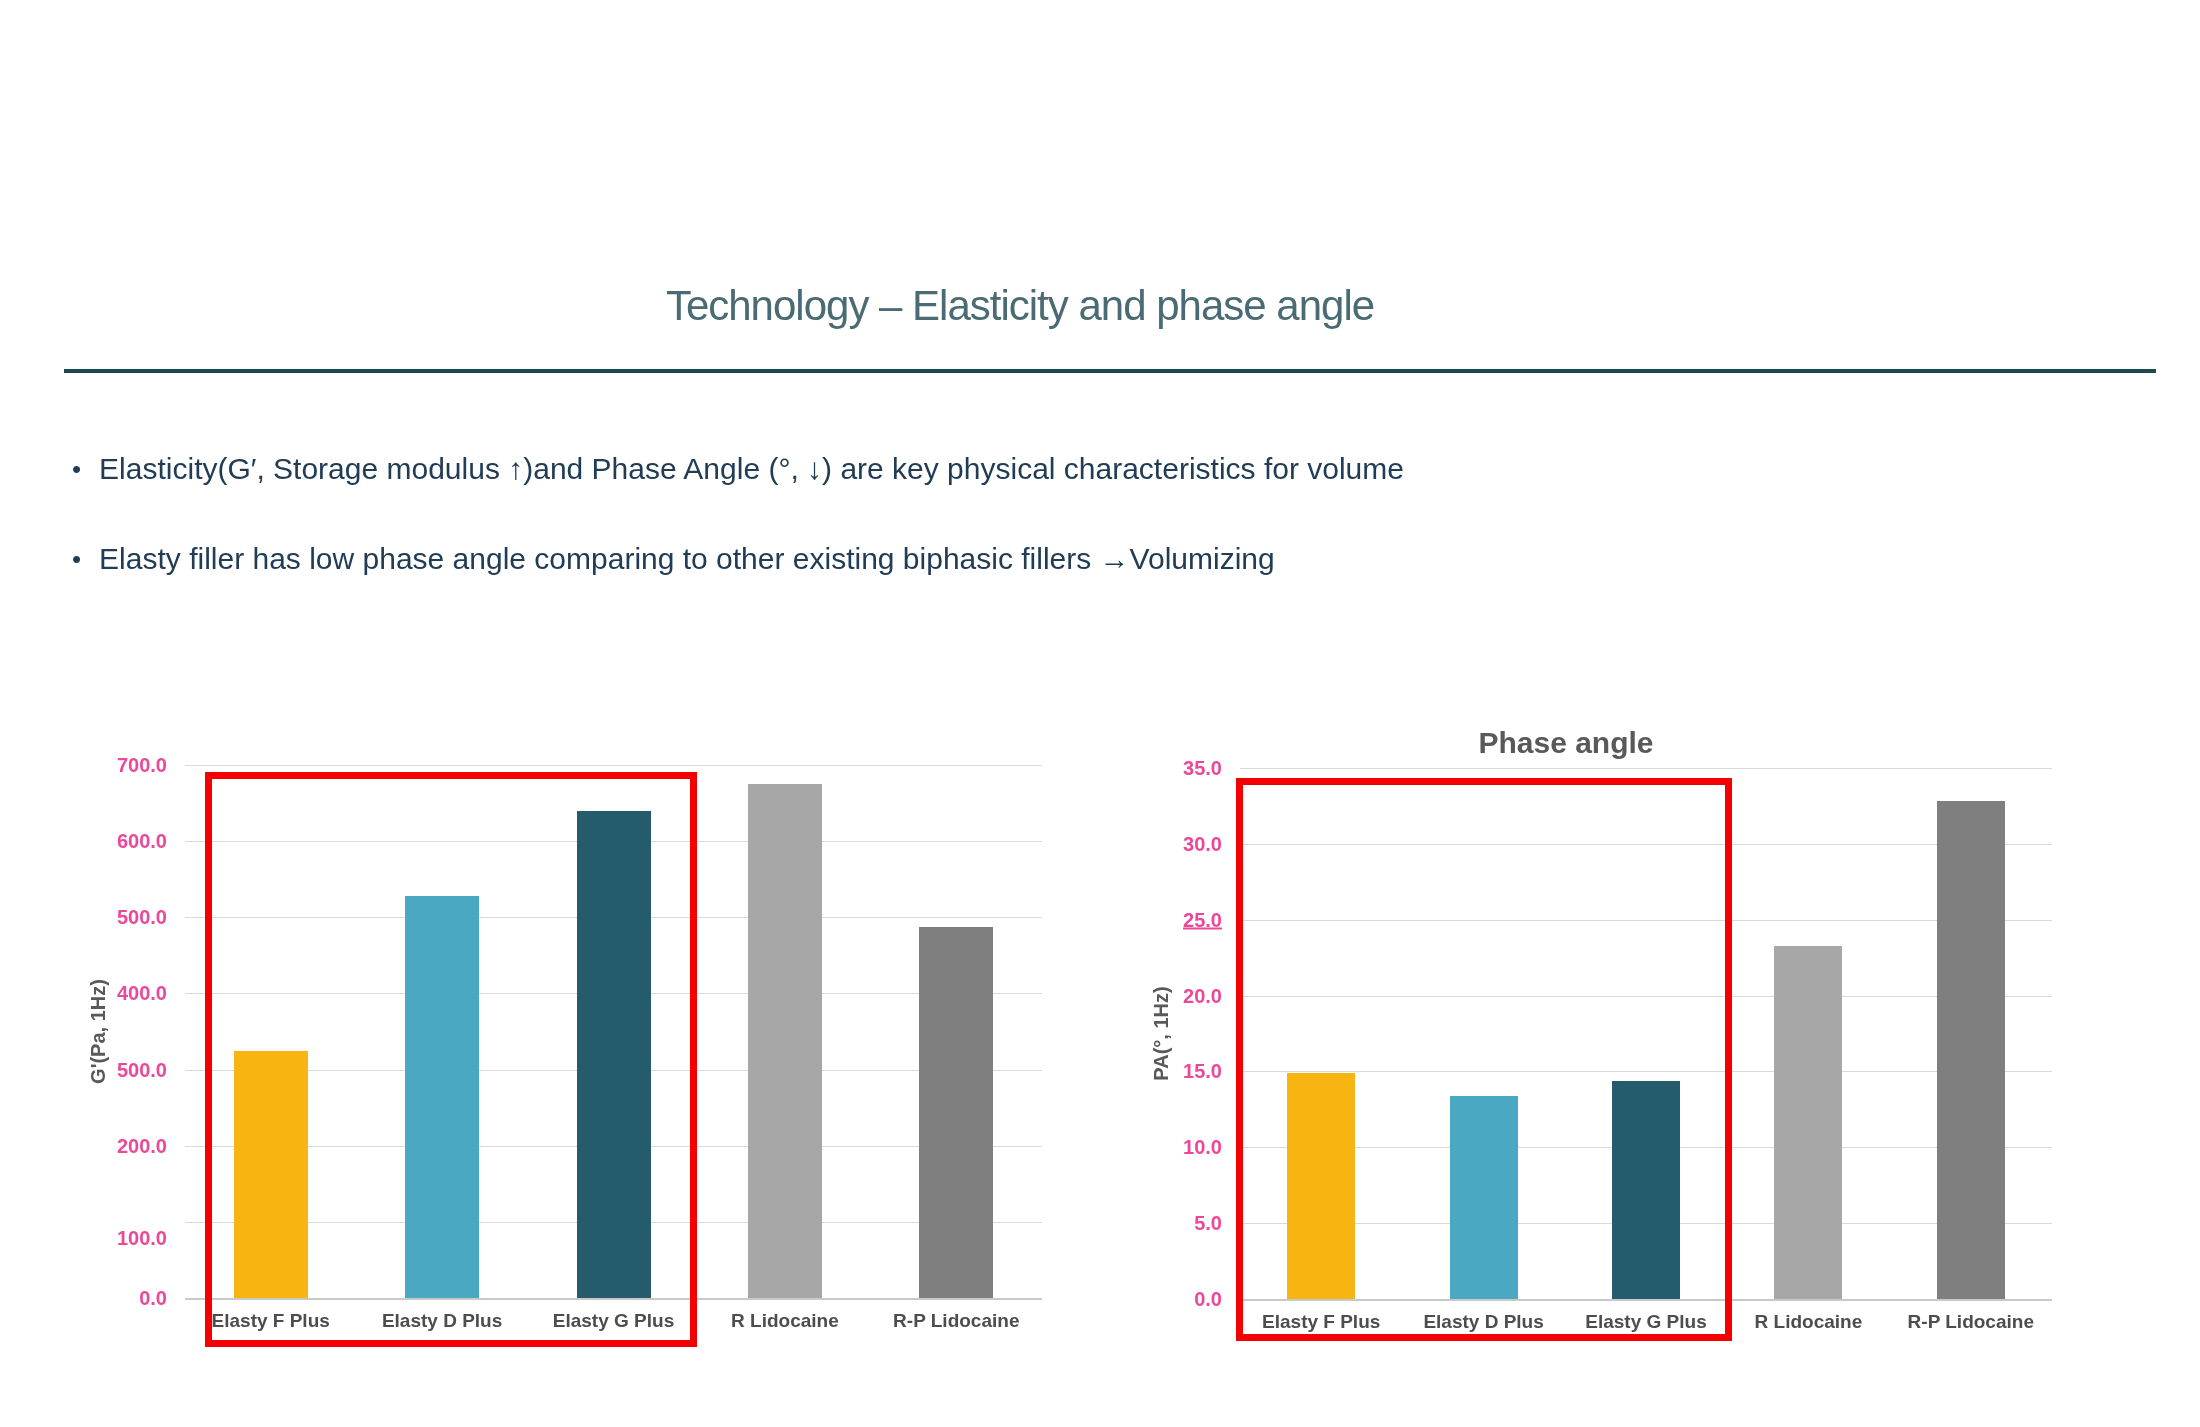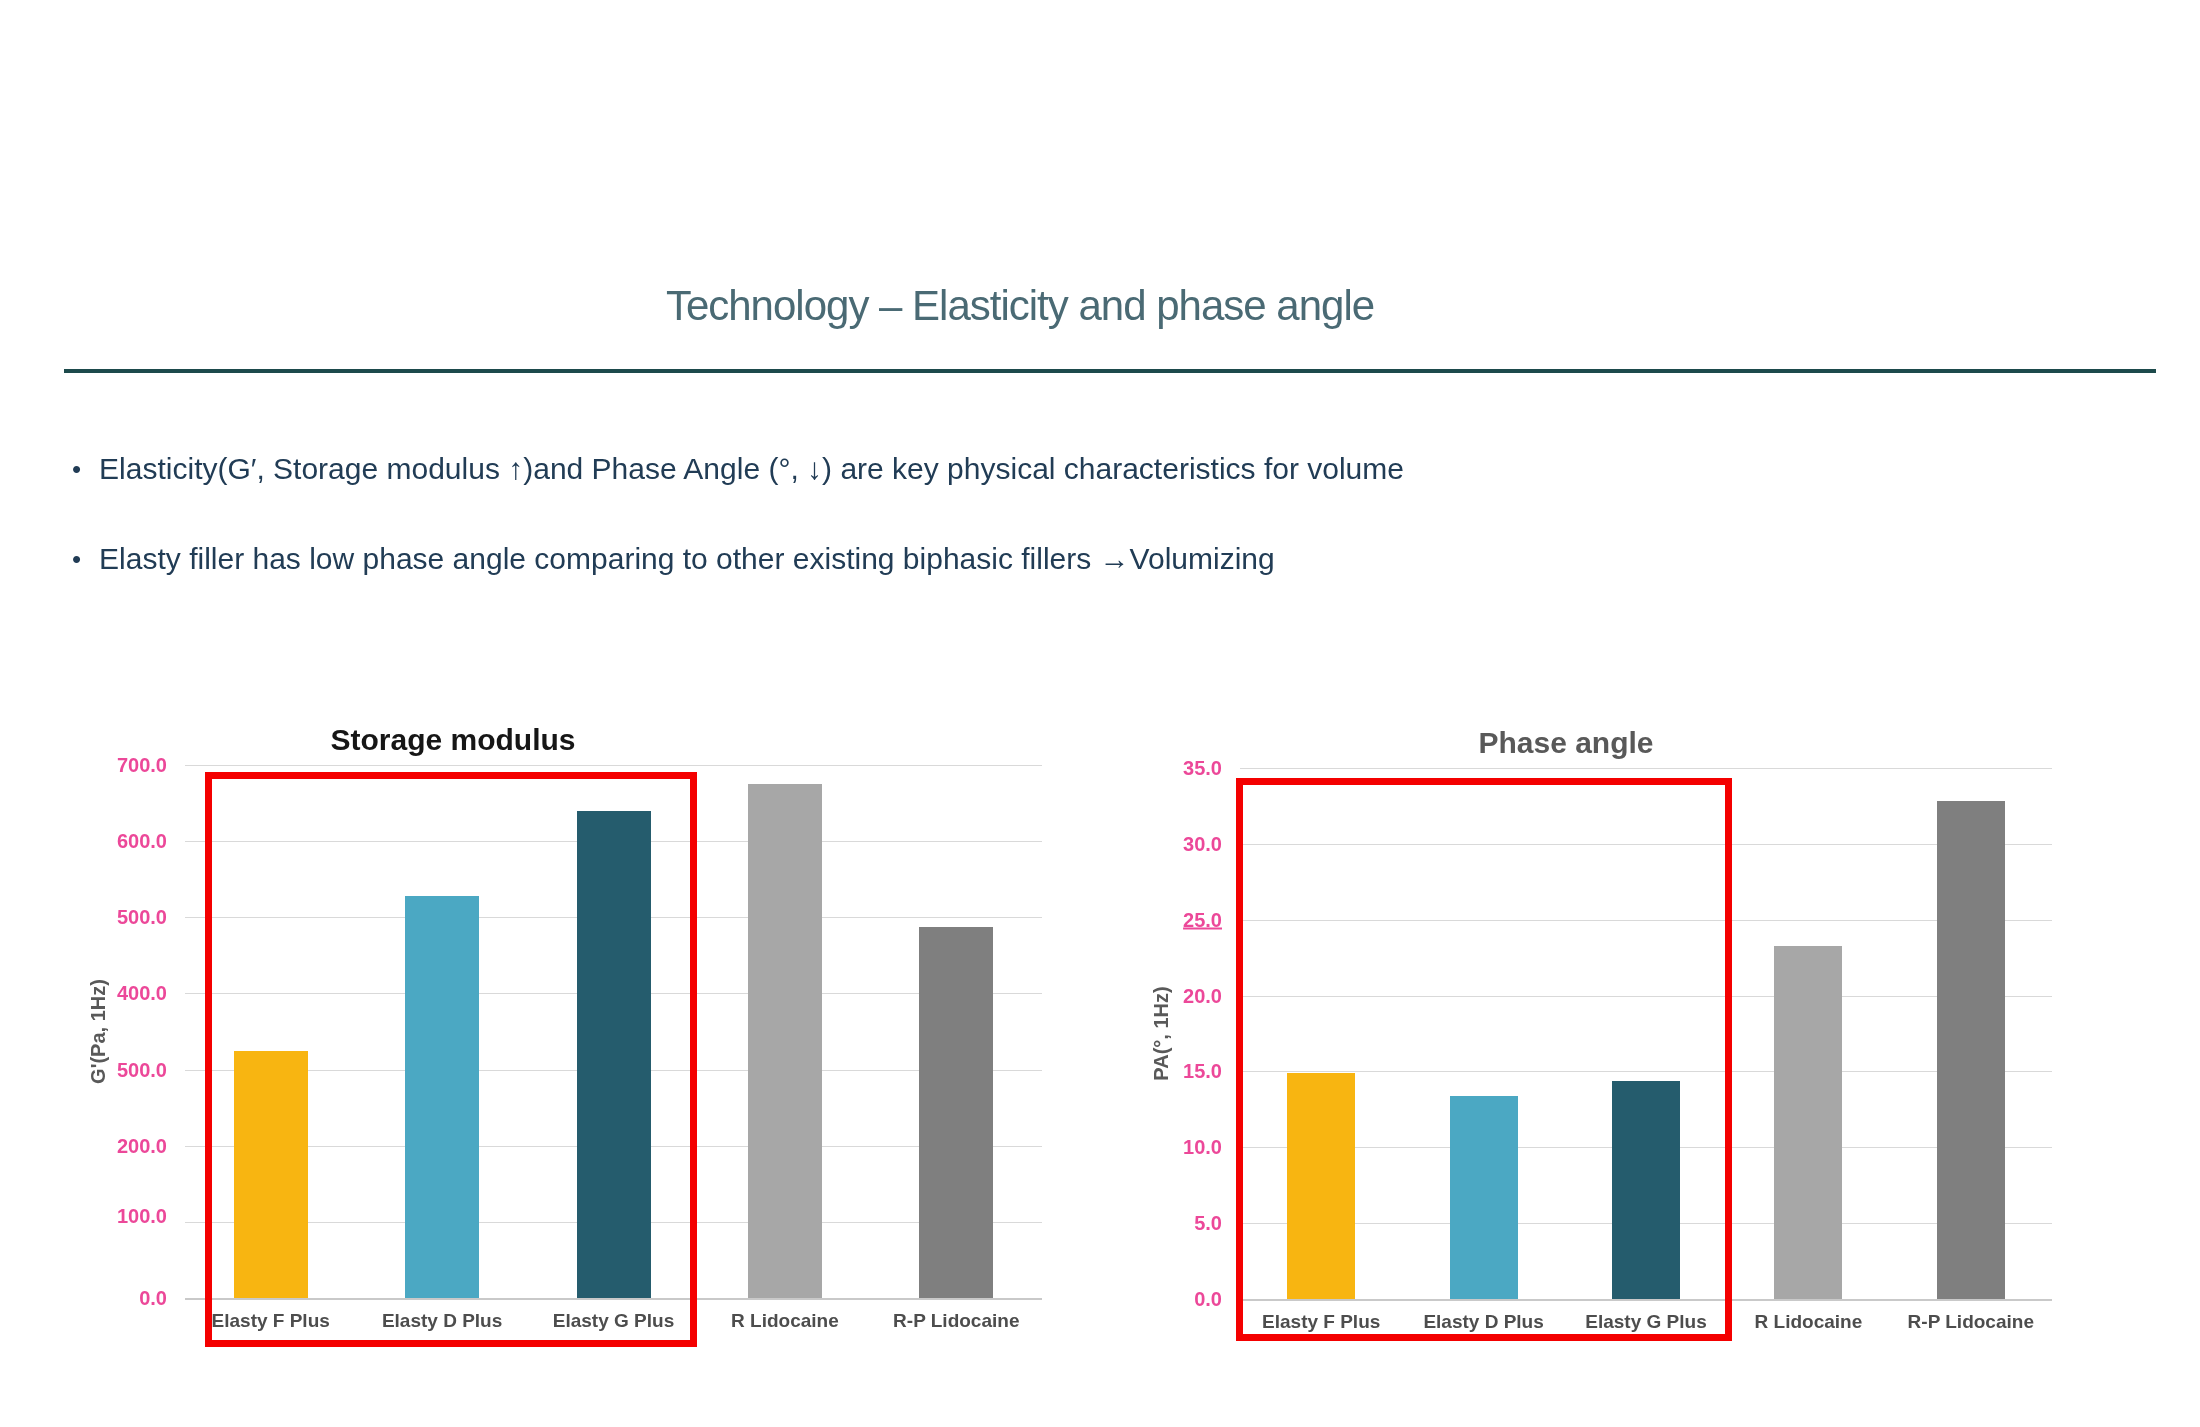--- a/index.html
+++ b/index.html
@@ -74,29 +74,28 @@
   <div class="bullet bullet1">
     <span class="dot">•</span>
     <span class="txt">Elasticity(G′, Storage modulus ↑)and Phase Angle (°, ↓) are key physical characteristics for volume</span>
   </div>
   <div class="bullet bullet2">
     <span class="dot">•</span>
     <span class="txt">Elasty filler has low phase angle comparing to other existing biphasic fillers →Volumizing</span>
   </div>
 
   <div class="chart" style="left:185px;top:765px;width:857px;height:533px;">
-    <div class="chart-title dark" style="left:12px;width:500px;">Storage modulus</div>
     <div class="ylab" style="left:-100px;">
       <span>G'(Pa, 1Hz)</span>
     </div>
     <div class="plot" id="plot-left">
         <div class="gridline baseline" style="top: 533px;"></div>
         <div class="ytick" style="top: 533px;">0.0</div>
         <div class="gridline" style="top: 456.857px;"></div>
-        <div class="ytick" style="top: 451px; text-align: center;">100.0</div>
+        <div class="ytick" style="top: 473px; text-align: center;">100.0</div>
         <div class="gridline" style="top: 380.714px;"></div>
         <div class="ytick" style="top: 380.714px;">200.0</div>
         <div class="gridline" style="top: 304.571px;"></div>
         <div class="ytick" style="top: 304.571px;">500.0</div>
         <div class="gridline" style="top: 228.429px;"></div>
         <div class="ytick" style="top: 228.429px;">400.0</div>
         <div class="gridline" style="top: 152.286px;"></div>
         <div class="ytick" style="top: 152.286px;">500.0</div>
         <div class="gridline" style="top: 76.1429px;"></div>
         <div class="ytick" style="top: 76.1429px;">600.0</div>

